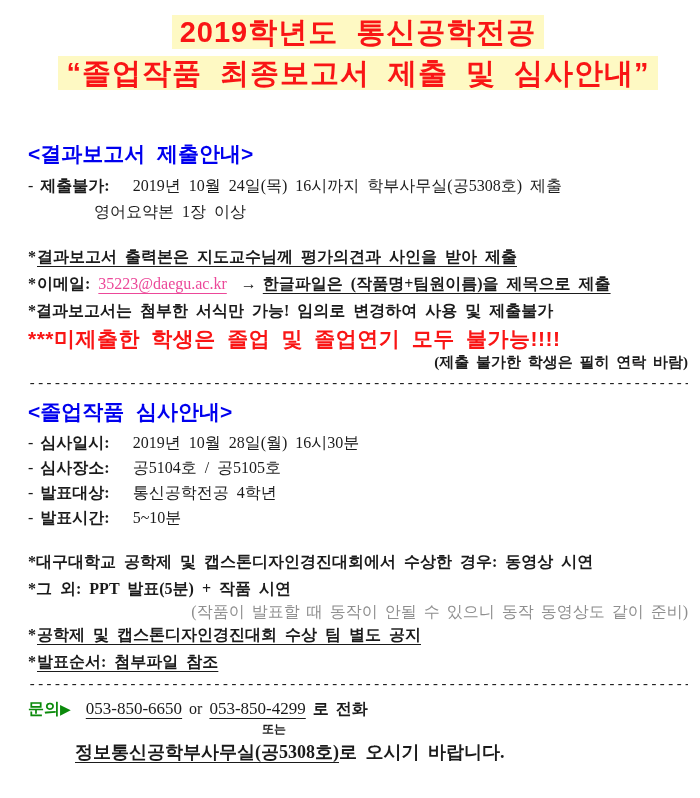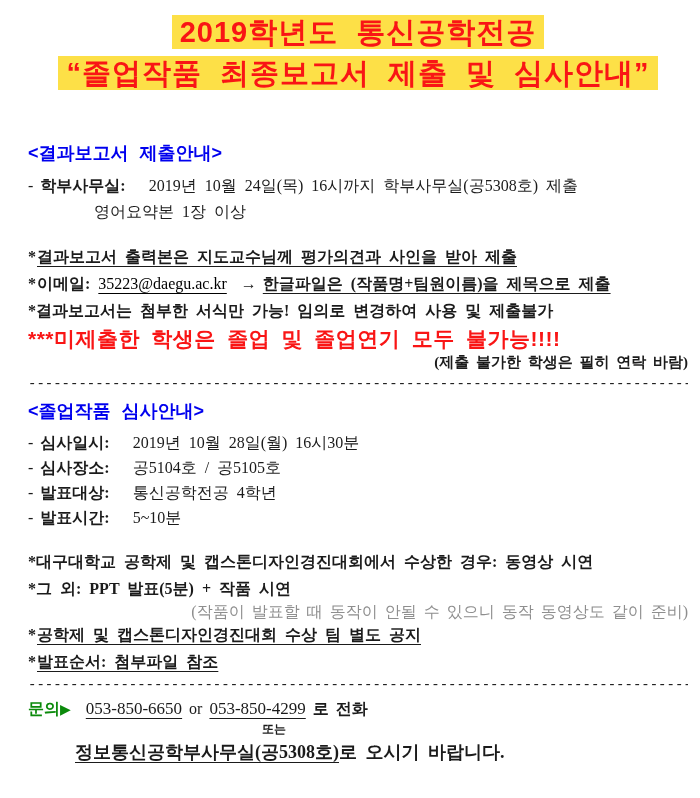--- a/index.html
+++ b/index.html
@@ -8,27 +8,27 @@
     width:700px; height:798px; overflow:hidden;
     font-family:"Liberation Serif","DejaVu Serif",serif;
     color:#1b1b1b;
   }
   .page { width:700px; height:798px; padding:14px 12px 0 28px; }
 
   
   .title-block { text-align:center; font-family:"Liberation Sans","DejaVu Sans",sans-serif; }
   .title-line { line-height:37px; }
   .hl {
-    background:#fde047; color:#f91515; font-weight:bold; font-size:29px;
+    background:#fef9c3; color:#f91515; font-weight:bold; font-size:29px;
     letter-spacing:1px; word-spacing:9px; padding:1px 8px;
   }
 
   
   .sec-h {
-    color:#0000ee; font-size:18px; font-weight:bold; word-spacing:6px;
+    color:#0000ee; font-size:21px; font-weight:bold; word-spacing:6px;
     font-family:"Liberation Sans","DejaVu Sans",sans-serif;
     line-height:27px;
   }
   .sec-h1 { margin-top:44px; margin-bottom:6px; }
   .sec-h2 { margin-top:6px; margin-bottom:5px; }
 
   
   .item { font-size:16px; line-height:26px; word-spacing:4px; }
   .s2 .item { line-height:25px; }
   .bullet { margin-right:7px; }
@@ -36,21 +36,21 @@
   .val { margin-left:23px; }
   .cont { padding-left:66px; font-size:16px; line-height:26px; word-spacing:4px; }
 
   
   .notes { margin-top:18px; }
   .note { font-size:16px; line-height:27px; word-spacing:4px; }
   .b { font-weight:bold; }
   .u { text-decoration:underline; text-underline-offset:4px; }
   .star { font-weight:bold; margin-right:1px; }
   .arrow { margin:0 6px; font-weight:normal; }
-  .email { color:#000000; text-decoration:underline; text-underline-offset:4px; cursor:pointer;font-family:Liberation Serif, serif; }
+  .email { color:#ec4899; text-decoration:underline; text-underline-offset:4px; cursor:pointer;font-family:Liberation Serif, serif; }
   .warning {
     color:#f91515; font-weight:bold; font-size:21px; line-height:29px;
     word-spacing:5px; letter-spacing:0.5px;
     font-family:"Liberation Sans","DejaVu Sans",sans-serif;
   }
   .warn-note { text-align:right; font-weight:bold; font-size:15px; line-height:19px; word-spacing:3px; }
   .sub-note { color:#8e8e8e; text-align:right; font-size:16px; line-height:19px; word-spacing:3px; }
 
   
   .sep {
@@ -79,21 +79,21 @@
     </div>
     <div class="title-line">
       <span class="hl">“졸업작품 최종보고서 제출 및 심사안내”</span>
     </div>
   </div>
 
   <div class="sec-h sec-h1">&lt;결과보고서 제출안내&gt;</div>
 
   <div class="s1">
     <div class="item">
-      <span class="bullet">-</span><span class="lbl">학부사무실:</span><span class="val">2019년 10월 24일(목) 16시까지 학부사무실(공5308호) 제출</span>
+      <span class="bullet">-</span><span class="lbl">제출불가:</span><span class="val">2019년 10월 24일(목) 16시까지 학부사무실(공5308호) 제출</span>
     </div>
     <div class="cont">영어요약본 1장 이상</div>
   </div>
 
   <div class="notes">
     <div class="note">
       <span class="star">*</span><span class="b u">결과보고서 출력본은 지도교수님께 평가의견과 사인을 받아 제출</span>
     </div>
     <div class="note">
       <span class="star">*</span><span class="b">이메일:</span>

